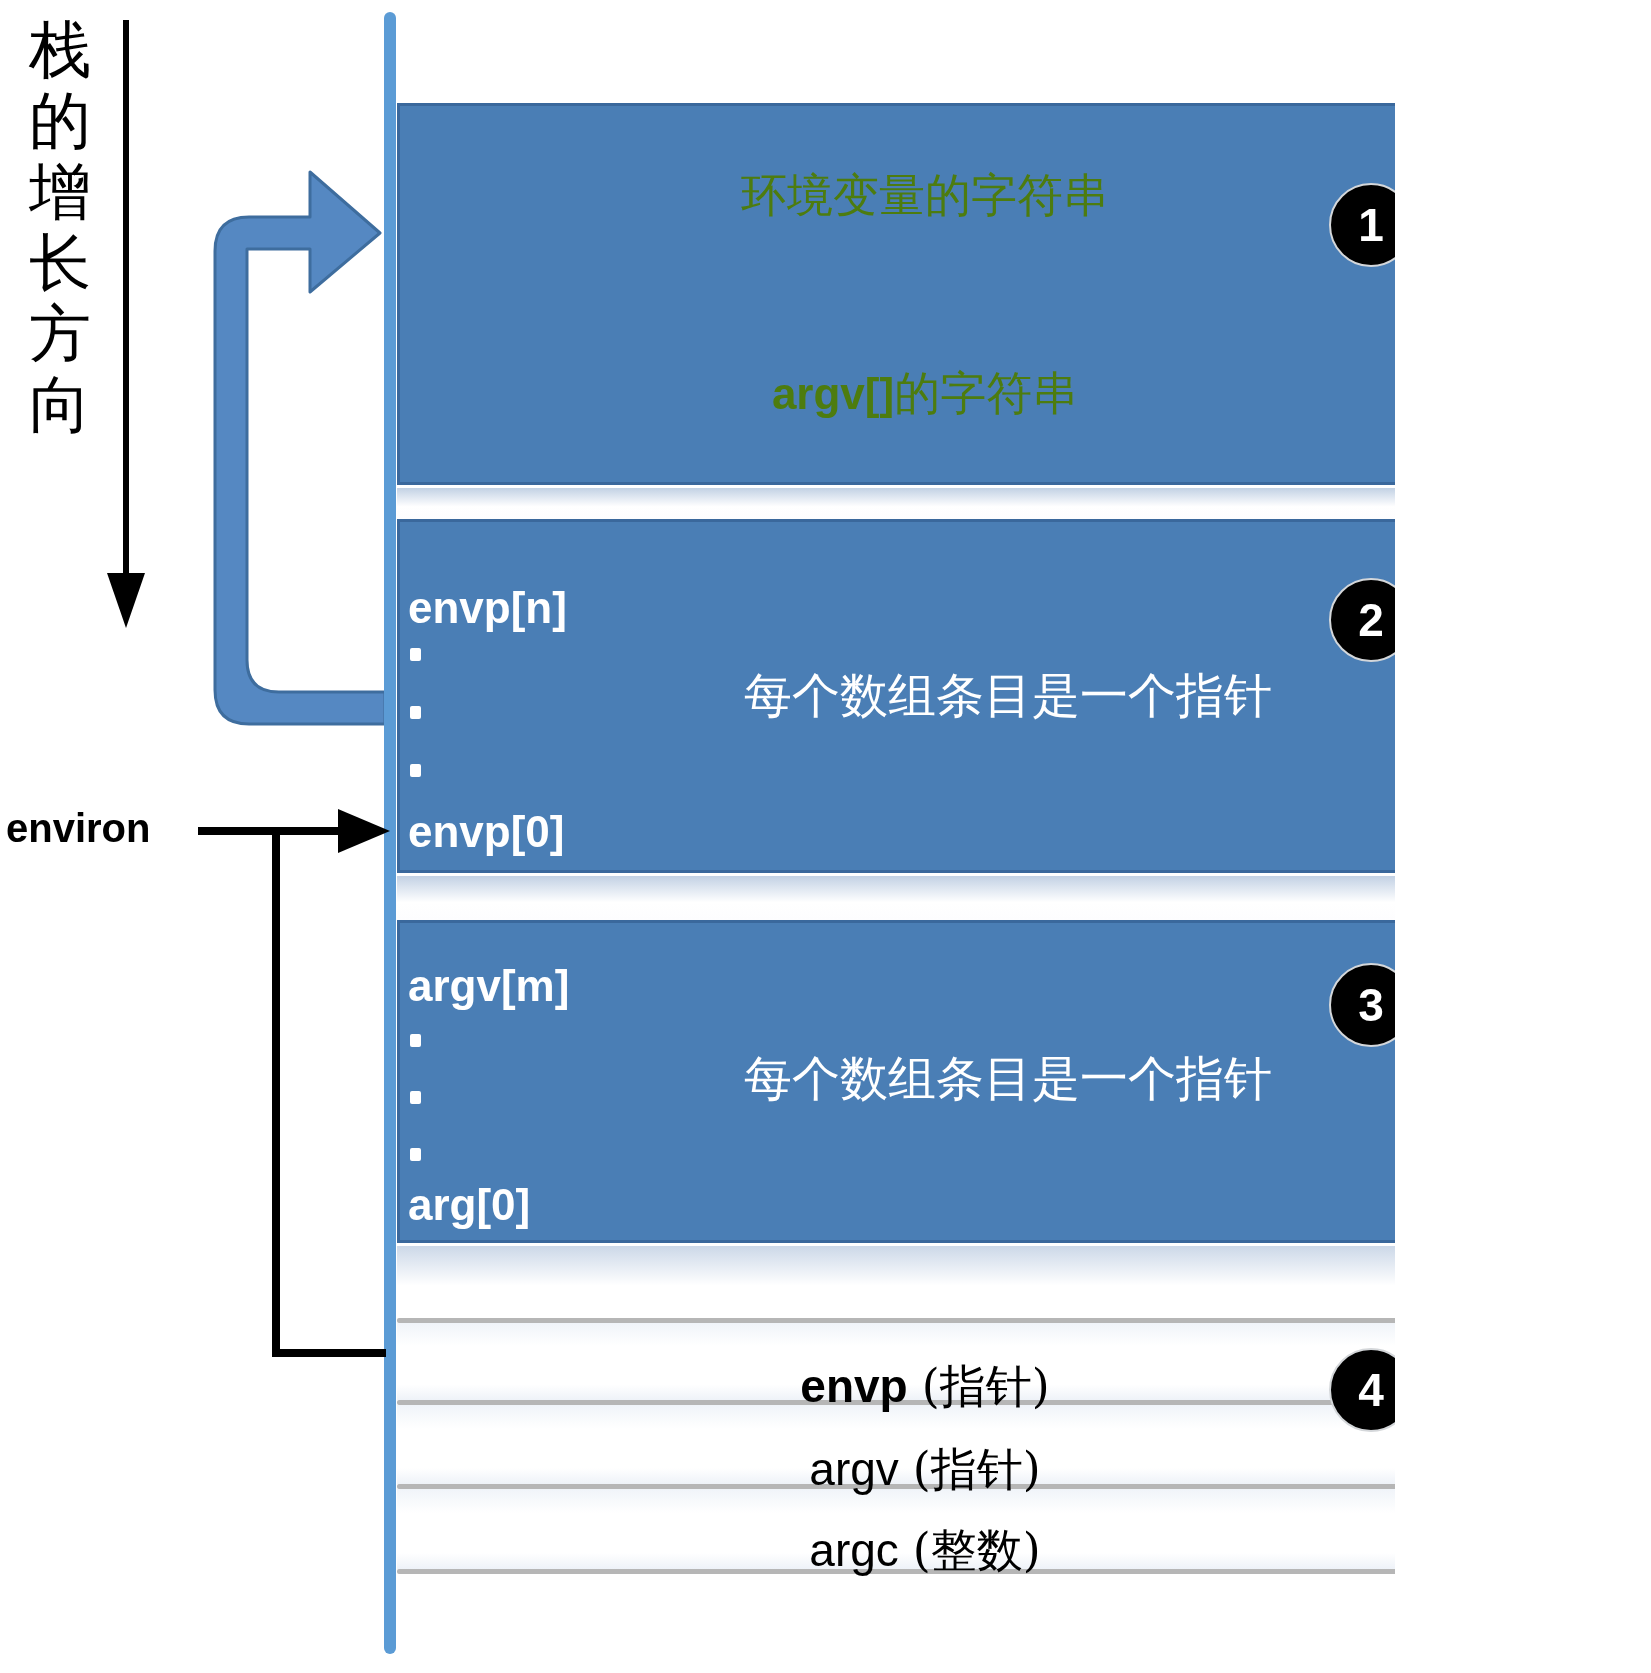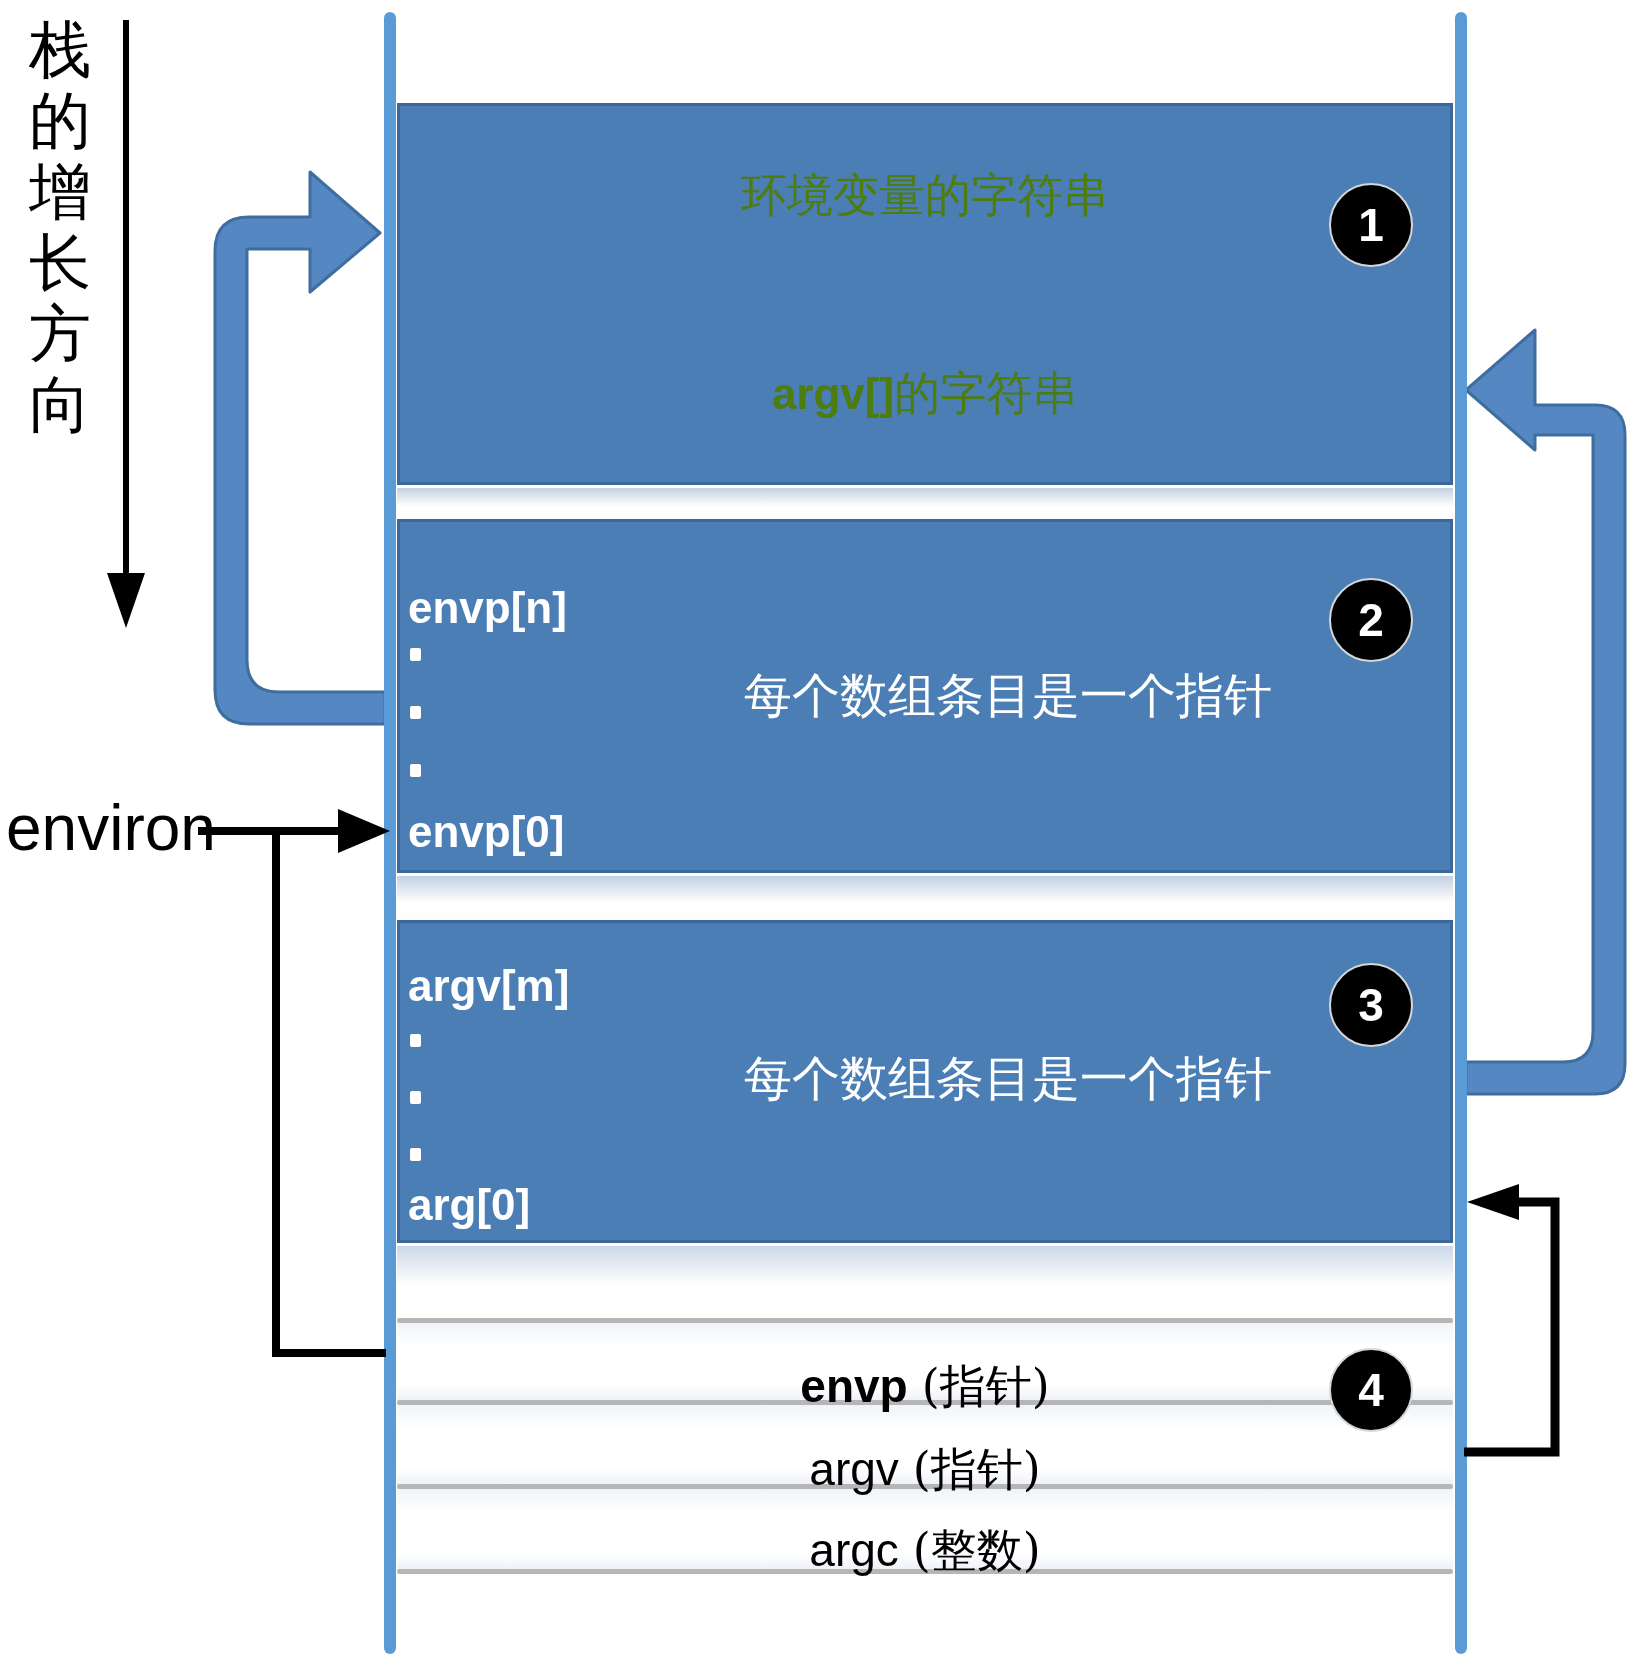--- a/index.html
+++ b/index.html
@@ -1,16 +1,16 @@
 <!DOCTYPE html>
 <html><head>
 <meta charset="utf-8">
 <style>
   html,body{margin:0;padding:0;background:#fff;}
-  .canvas{position:relative;width:1651px;height:1673px;background:#ffffff;overflow:hidden;
+  .canvas{position:relative;width:1395px;height:1673px;background:#ffffff;overflow:hidden;
           font-family:"Liberation Sans","DejaVu Sans",sans-serif;}
   .serif{font-family:"DejaVu Serif","Liberation Serif",serif;}
   .sans{font-family:"Liberation Sans","DejaVu Sans",sans-serif;}
   .t{position:absolute;white-space:nowrap;}
   .cx{transform:translateX(-50%);}
 
   
   .side-label{position:absolute;left:24px;top:14px;width:72px;font-size:62px;line-height:71px;
               color:#000;text-align:center;word-break:break-all;}
 
@@ -43,21 +43,21 @@
   .gap2{top:876px;height:44px;background:linear-gradient(180deg,#c2d1e4 0%,#ffffff 60%,#fdfdfe 100%);}
   .gap3{top:1246px;height:72px;background:linear-gradient(180deg,#ccd8e8 0%,#ffffff 55%,#ffffff 100%);}
 
   
   .hline{position:absolute;left:397px;width:1056px;height:5px;background:#b6b6b6;border-radius:2px;}
   .band{position:absolute;left:397px;width:1056px;
         background:linear-gradient(180deg,#f0f4f9 0%,#ffffff 30%,#ffffff 80%,#eef2f8 100%);}
   .rowtext{color:#000;font-size:46px;line-height:46px;margin-top:24px;}
   .rowtext .code{margin-right:14px;}
 
-  .environ{position:absolute;left:6px;top:804px;font-size:64px;line-height:48px;font-weight:normal;color:#000;}
+  .environ{position:absolute;left:6px;top:804px;font-size:40px;line-height:48px;font-weight:bold;color:#000;}
 
   svg.overlay{position:absolute;left:0;top:0;width:1651px;height:1673px;}
   .layer-text{z-index:4;}
 </style>
 </head>
 <body>
 
 <div class="canvas">
 
   <div class="gap gap1"></div>

